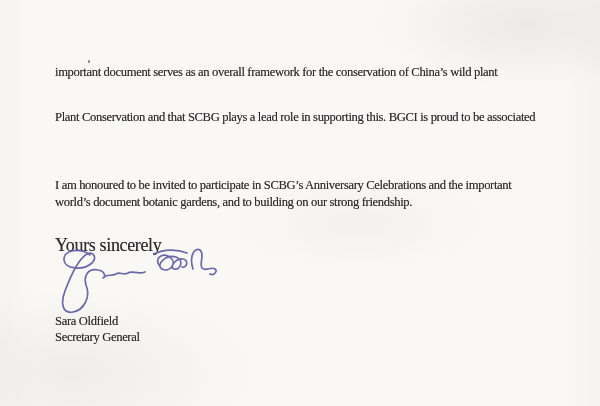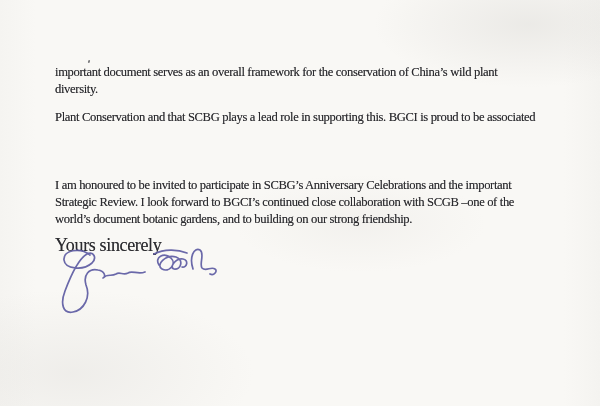--- a/index.html
+++ b/index.html
@@ -40,30 +40,28 @@
 </style>
 </head>
 <body>
 
 <div class="page">
 
   <div class="speck a"></div>
 
   <p class="para" style="top:64px">
     <span class="line">important document serves as an overall framework for the conservation of China’s wild plant</span>
-    <span class="line">diversity.</span>
   </p>
 
   <p class="para" style="top:109px">
     <span class="line">Plant Conservation and that SCBG plays a lead role in supporting this. BGCI is proud to be associated</span>
   </p>
 
   <p class="para" style="top:177px">
     <span class="line">I am honoured to be invited to participate in SCBG’s Anniversary Celebrations and the important</span>
-    <span class="line">Strategic Review. I look forward to BGCI’s continued close collaboration with SCGB –one of the</span>
     <span class="line">world’s document botanic gardens, and to building on our strong friendship.</span>
   </p>
 
   <p class="closing">Yours sincerely</p>
 
   <svg class="signature" width="175" height="78" viewBox="0 0 175 78" fill="none" stroke="#5e5ca3" stroke-width="1.7" stroke-linecap="round" stroke-linejoin="round" opacity="0.92">
 
     <path d="M40,9
              C30,1 13,4 14,14
              C15,23 33,25 42,17
@@ -86,14 +84,18 @@
              C139,14 137,22 132,21"></path>
     <path d="M104,8 C114,3 127,3 137,7"></path>
 
     <path d="M143,23
              C139,11 144,1 150,4
              C155,7 149,18 152,22
              C156,26 161,20 165,23
              C168,25 164,30 160,28"></path>
   </svg>
 
+  <p class="signoff">
+    <span class="line">Sara Oldfield</span>
+    <span class="line">Secretary General</span>
+  </p>
 
 </div>
 
 </body></html>

